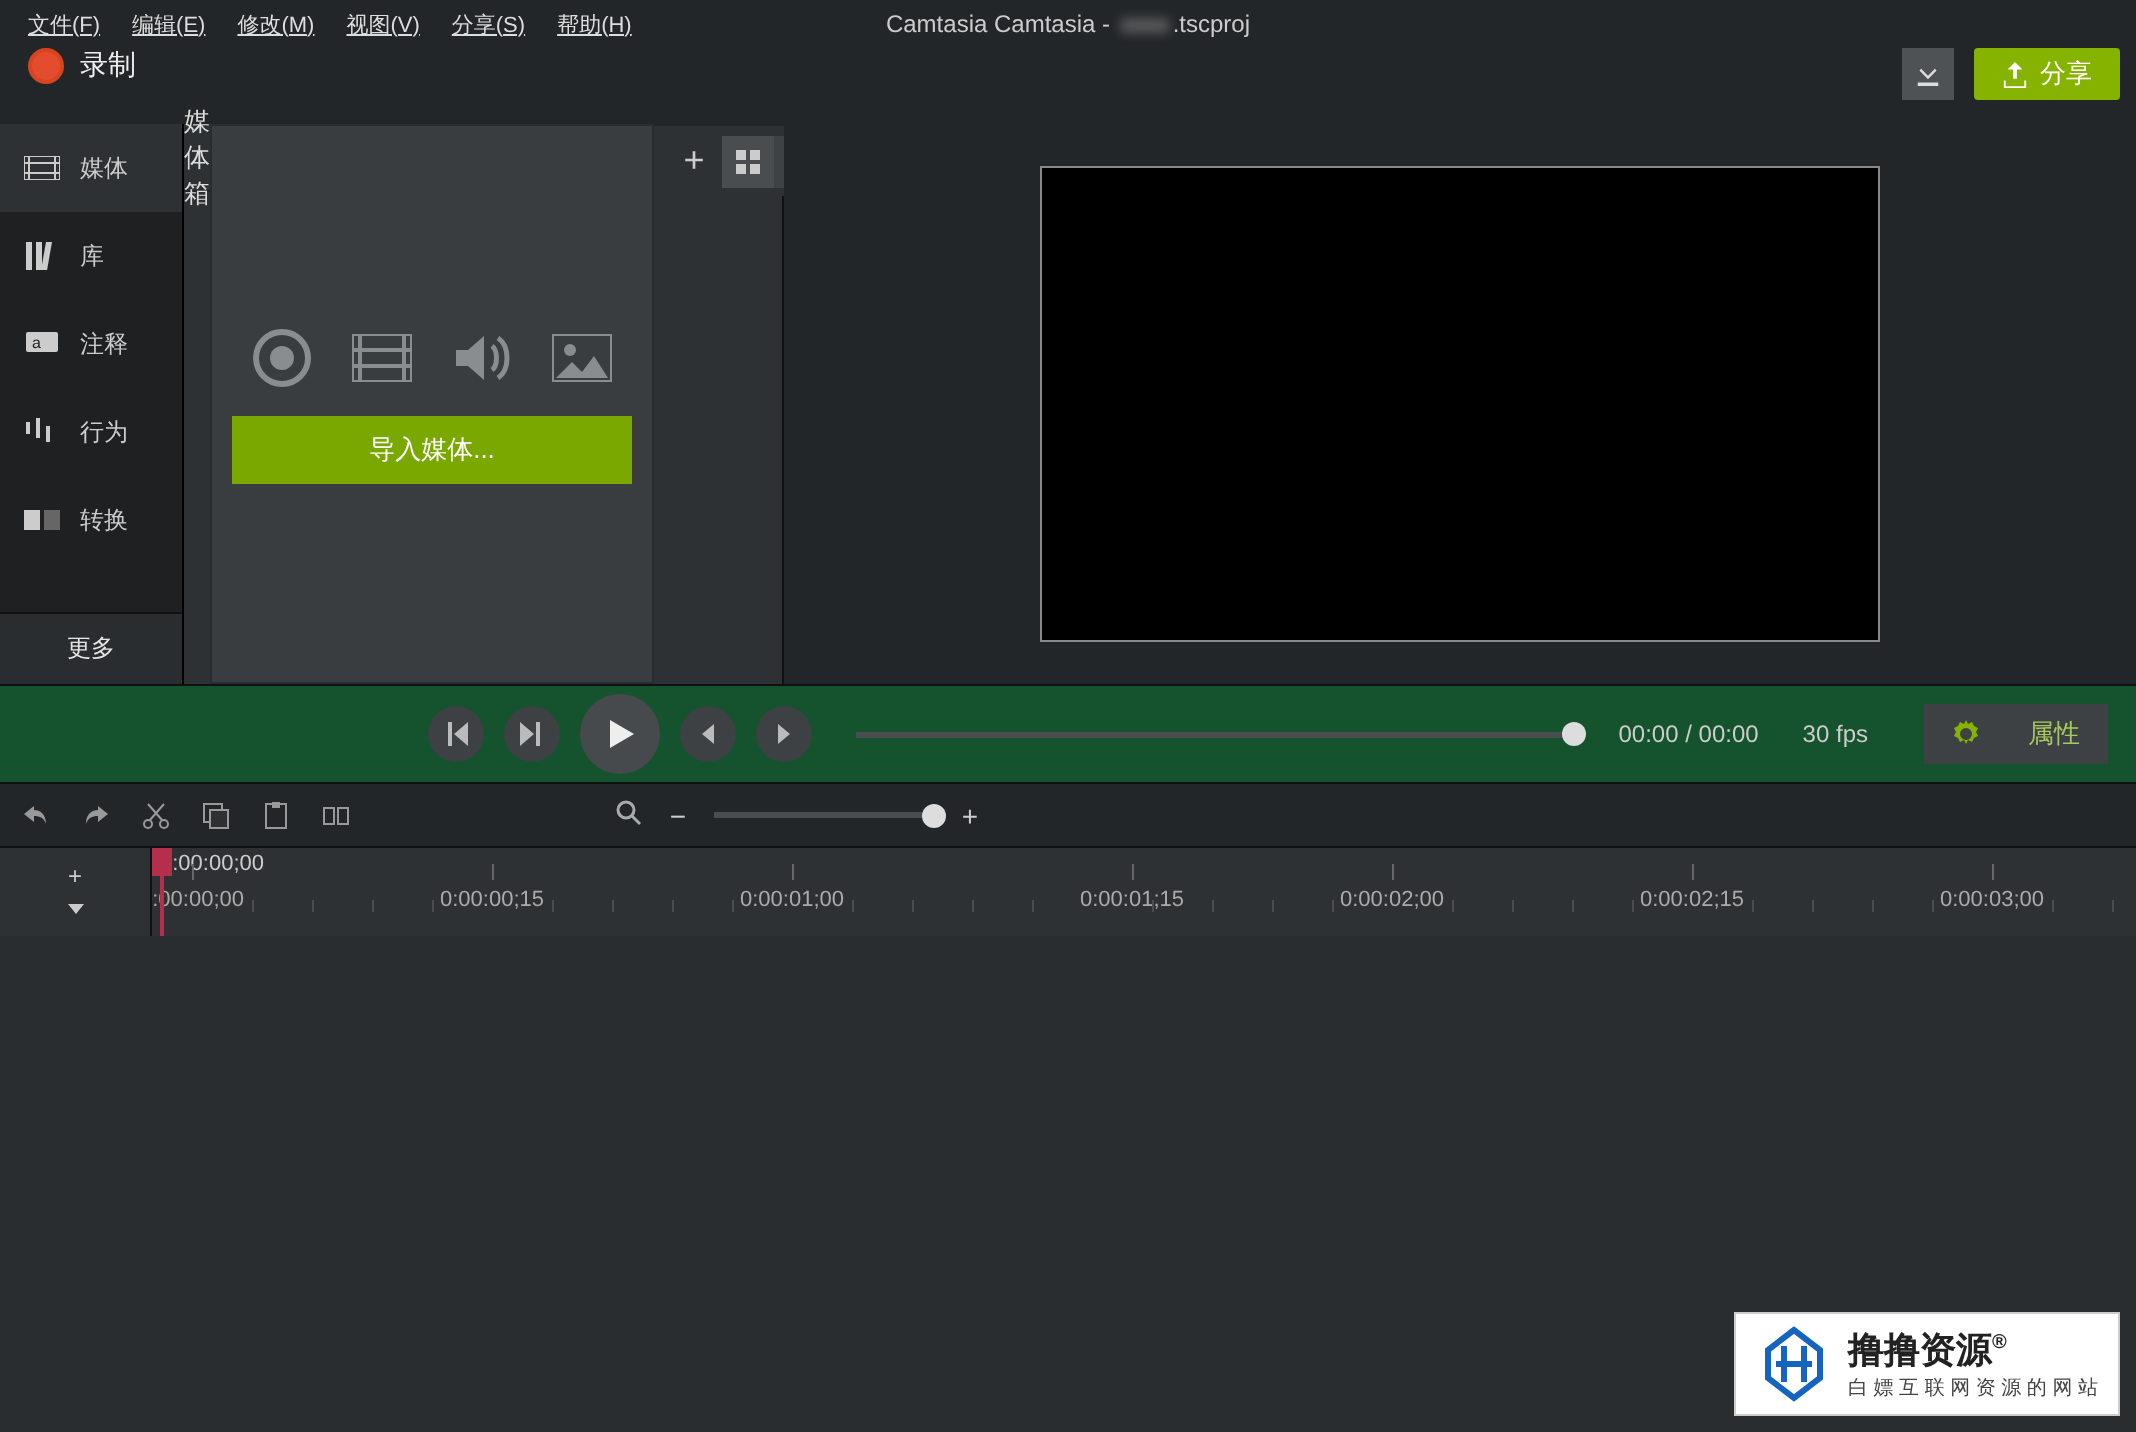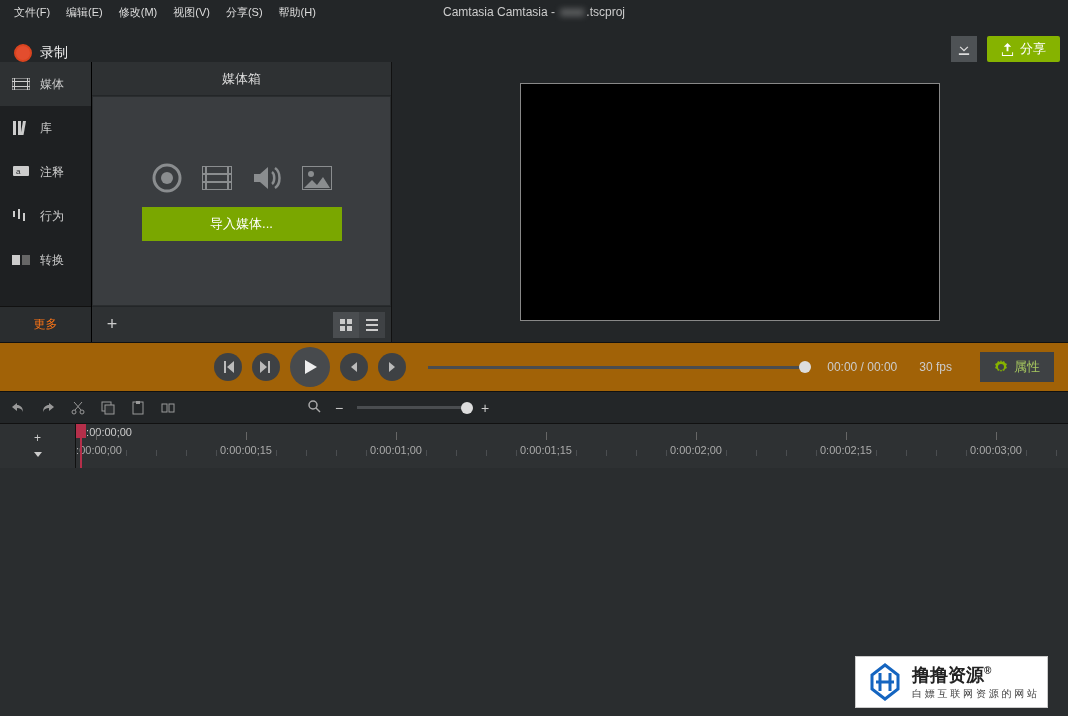--- a/index.html
+++ b/index.html
@@ -1,29 +1,29 @@
 <!DOCTYPE html>
 <html><head>
 <meta charset="utf-8">
 <style>
 * { margin:0; padding:0; box-sizing:border-box; font-family:"Microsoft YaHei",Arial,sans-serif; user-select:none; }
 body { width:1068px; height:716px; background:#232628; color:#ccc; overflow:hidden; font-size:12px; position:relative; }
 
 
 .menubar { height:24px; background:#232628; display:flex; align-items:center; padding:0 6px; position:relative; }
-.menubar .menu-item { padding:3px 8px; color:#ddd; font-size:11px; cursor:pointer; }
+.menubar .menu-item { padding:3px 8px; color:#ddd; font-size:11px; cursor:pointer;text-decoration:underline; }
 .menubar .title { position:absolute; left:50%; transform:translateX(-50%); color:#ccc; font-size:12px; white-space:nowrap; }
 .menubar .title .blur { filter:blur(3px); padding:0 2px; }
 .menubar .win-controls { margin-left:auto; display:flex; align-items:center; }
 .menubar .login { padding:3px 6px; color:#ddd; font-size:11px; display:flex; align-items:center; gap:4px; margin-right:18px; cursor:pointer; }
 .menubar .win-btn { width:40px; height:24px; display:flex; align-items:center; justify-content:center; cursor:pointer; color:#ccc; }
 .menubar .win-btn svg { width:10px; height:10px; }
 
 
-.toolbar { height:38px; background:#232628; display:flex; align-items:flex-end; padding:0 8px; gap:8px; }
+.toolbar { height:38px; background:#232628; display:flex; align-items:flex-start; padding:0 8px; gap:8px; }
 .record-btn { display:flex; align-items:center; gap:8px; color:#eee; font-size:14px; cursor:pointer; padding:0 6px; }
 .record-dot { width:18px; height:18px; border-radius:50%; background:#e34d2e; border:2px solid #d9441f; }
 .tool-center { margin-left:auto; display:flex; align-items:center; gap:0; }
 .tool-center .tool-btn { width:26px; height:26px; display:flex; align-items:center; justify-content:center; background:#4e5255; cursor:pointer; }
 .tool-center .tool-btn.active { background:#86b300; }
 .tool-center .tool-btn + .tool-btn { margin-left:0; }
 .tool-center .tool-btn svg { width:14px; height:14px; fill:#fff; }
 .zoom-select { margin-left:12px; width:108px; height:26px; background:#3a3d40; border:1px solid #4c4f52; color:#ddd; display:flex; align-items:center; padding:0 8px; font-size:12px; cursor:pointer; }
 .zoom-select .caret { margin-left:auto; }
 .tool-right { margin-left:auto; display:flex; align-items:center; gap:10px; }
@@ -31,53 +31,53 @@
 .share-btn { height:26px; padding:0 14px; background:#86b300; color:#fff; display:flex; align-items:center; gap:6px; cursor:pointer; font-size:13px; border-radius:2px; }
 
 .main-split { display:flex; height:280px; }
 
 
 .sidebar { width:92px; background:#1e2022; display:flex; flex-direction:column; border-right:1px solid #000; }
 .side-item { height:44px; display:flex; align-items:center; gap:10px; padding:0 12px; color:#ccc; font-size:12px; cursor:pointer; }
 .side-item.active { background:#2e3133; }
 .side-item .ic { width:18px; height:14px; display:flex; align-items:center; justify-content:center; }
 .side-item svg { fill:#ccc; }
-.side-more { margin-top:auto; height:36px; display:flex; align-items:center; justify-content:center; background:#2a2d2f; color:#f97316; border-top:1px solid #111; cursor:pointer; font-size:12px; }
-
-
-.media-panel { width:300px; background:#2e3133; display:flex; flex-direction:column; border-right:1px solid #111; }
+.side-more { margin-top:auto; height:36px; display:flex; align-items:center; justify-content:center; background:#2a2d2f; color:#e5e5e5; border-top:1px solid #111; cursor:pointer; font-size:12px; }
+
+
+.media-panel { width:300px; background:#2e3133; display:flex; flex-direction:row; border-right:1px solid #111; }
 .media-panel .hdr { height:34px; display:flex; align-items:center; justify-content:center; color:#ddd; font-size:13px; border-bottom:1px solid #232628; }
 .media-body { flex:1; background:#3a3d40; margin:0; display:flex; flex-direction:column; align-items:center; justify-content:center; gap:12px; padding:8px 10px; border:1px solid #2a2d2f; }
 .media-icons { display:flex; gap:16px; }
 .media-icons .mic { width:34px; height:34px; display:flex; align-items:center; justify-content:center; }
 .media-icons svg { fill:#8a8d8f; }
 .media-empty-text { text-align:center; color:#9a9d9f; font-size:12px; line-height:1.5; }
 .import-btn { width:200px; height:34px; background:#7aa700; color:#fff; display:flex; align-items:center; justify-content:center; cursor:pointer; font-size:13px; }
 .media-footer { height:36px; background:#2e3133; display:flex; align-items:center; padding:0 6px; border-top:1px solid #232628; }
 .media-footer .plus { width:28px; height:28px; display:flex; align-items:center; justify-content:center; cursor:pointer; color:#ccc; font-size:18px; }
 .media-footer .view-toggle { margin-left:auto; display:flex; }
 .media-footer .vt { width:26px; height:26px; background:#3f4245; display:flex; align-items:center; justify-content:center; cursor:pointer; }
 .media-footer .vt.active { background:#4a4d50; }
 
 
 .canvas-area { flex:1; background:#232628; display:flex; align-items:center; justify-content:center; }
 .canvas { width:420px; height:238px; background:#000; border:1px solid #888; }
 
 
-.transport { height:50px; background:#a16207; border-top:1px solid #111; border-bottom:1px solid #111; display:flex; align-items:center; padding:0 14px; gap:10px; }
+.transport { height:50px; background:#14532d; border-top:1px solid #111; border-bottom:1px solid #111; display:flex; align-items:center; padding:0 14px; gap:10px; }
 .tbtn { width:28px; height:28px; border-radius:50%; background:#3e4144; display:flex; align-items:center; justify-content:center; cursor:pointer; }
 .tbtn svg { fill:#bbb; width:12px; height:12px; }
 .tbtn.big { width:40px; height:40px; background:#474a4d; }
 .tbtn.big svg { width:16px; height:16px; fill:#eee; }
 .tspace { width:190px; }
 .seek-track { flex:1; height:3px; background:#4a4d50; position:relative; margin:0 12px; }
 .seek-thumb { position:absolute; right:0; top:50%; transform:translate(50%,-50%); width:12px; height:12px; border-radius:50%; background:#ddd; }
 .timecode { color:#ccc; font-size:12px; white-space:nowrap; }
 .fps { color:#ccc; font-size:12px; margin-left:12px; }
-.prop-btn { margin-left:18px; height:30px; padding:0 14px; background:#3e4144; display:flex; align-items:center; gap:6px; color:#a7c85f; cursor:pointer; font-size:13px; }
+.prop-btn { margin-left:18px; height:30px; padding:0 14px; background:#3e4144; display:flex; align-items:center; gap:24px; color:#a7c85f; cursor:pointer; font-size:13px; }
 .prop-btn svg { fill:#86b300; width:14px; height:14px; }
 
 
 .tl-tools { height:32px; background:#232628; display:flex; align-items:center; padding:0 8px; gap:10px; border-bottom:1px solid #111; }
 .tl-tools .tt { width:20px; height:20px; display:flex; align-items:center; justify-content:center; cursor:pointer; color:#999; }
 .tl-tools .tt svg { fill:#999; width:14px; height:14px; }
 .tl-zoom { margin-left:120px; display:flex; align-items:center; gap:10px; }
 .tl-zoom .mag { color:#aaa; }
 .tl-zoom .ztrack { width:110px; height:3px; background:#4a4d50; position:relative; }
 .tl-zoom .zthumb { position:absolute; right:0; top:50%; transform:translate(50%,-50%); width:12px; height:12px; border-radius:50%; background:#ddd; }
@@ -99,21 +99,21 @@
 .minor { position:absolute; top:8px; width:1px; height:6px; background:#4a4d50; }
 
 .track-area { flex:1; display:flex; background:#35383b; }
 .track-head-col { width:76px; background:#2e3133; border-right:1px solid #111; display:flex; flex-direction:column; justify-content:flex-end; }
 .track-head { height:44px; display:flex; align-items:center; gap:6px; padding:0 8px; color:#ccc; font-size:11px; border-top:1px solid #232628; }
 .track-head .lock { opacity:.5; }
 .track-body-col { flex:1; position:relative; background:#35383b; }
 .track-lane { position:absolute; left:0; right:0; bottom:0; height:44px; background:#2d3032; border-top:1px solid #232628; }
 
 
-.watermark { position:absolute; right:20px; bottom:8px; background:#fff; border:1px solid #ccc; padding:6px 10px; display:flex; align-items:center; gap:8px; }
+.watermark { position:absolute; right:8px; bottom:8px; background:#fff; border:1px solid #ccc; padding:6px 10px; display:flex; align-items:center; gap:8px; }
 .watermark .wm-logo { width:38px; height:38px; display:flex; align-items:center; justify-content:center; }
 .watermark .wm-text { display:flex; flex-direction:column; }
 .watermark .wm-main { font-size:18px; font-weight:bold; color:#222; }
 .watermark .wm-sub { font-size:10px; color:#444; }
 .watermark .r { font-size:10px; color:#222; vertical-align:super; }
 
 .caret-down { width:0; height:0; border-left:4px solid transparent; border-right:4px solid transparent; border-top:5px solid #ccc; display:inline-block; }
 </style>
 </head>
 <body>
@@ -384,21 +384,21 @@
           <div class="minor" style="left: 230px;"></div>
           <div class="minor" style="left: 260px;"></div>
           <div class="minor" style="left: 290px;"></div>
           <div class="tick" style="left: 320px;">
             <span class="lab">0:00:01;00</span>
           </div>
           <div class="minor" style="left: 350px;"></div>
           <div class="minor" style="left: 380px;"></div>
           <div class="minor" style="left: 410px;"></div>
           <div class="minor" style="left: 440px;"></div>
-          <div class="tick" style="left: 470px;">
+          <div class="tick" style="left: 490px;">
             <span class="lab">0:00:01;15</span>
           </div>
           <div class="minor" style="left: 500px;"></div>
           <div class="minor" style="left: 530px;"></div>
           <div class="minor" style="left: 560px;"></div>
           <div class="minor" style="left: 590px;"></div>
           <div class="tick" style="left: 620px;">
             <span class="lab">0:00:02;00</span>
           </div>
           <div class="minor" style="left: 650px;"></div>

